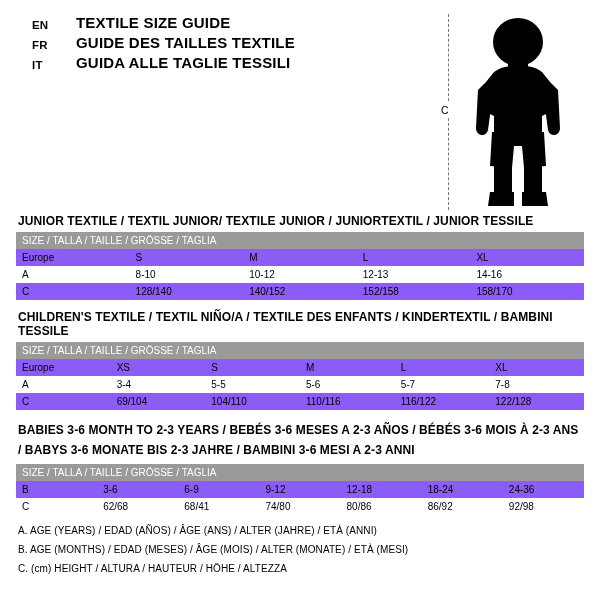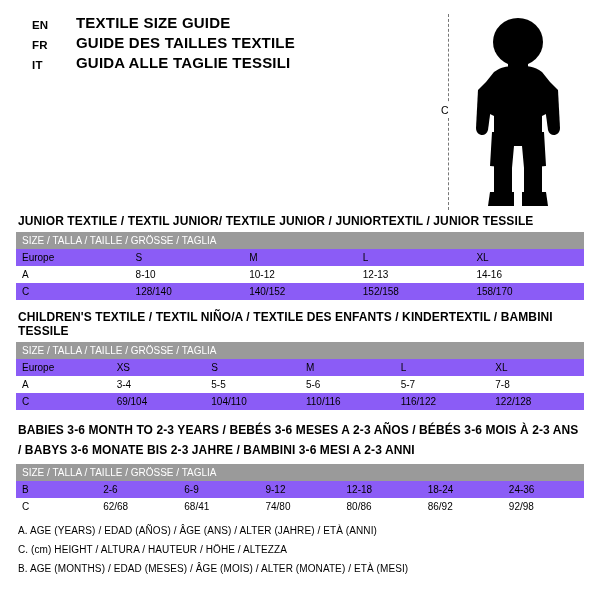--- a/index.html
+++ b/index.html
@@ -249,21 +249,21 @@
 
   <div class="section">
     <div class="section-title multiline">BABIES 3-6 MONTH TO 2-3 YEARS / BEBÉS 3-6 MESES A 2-3 AÑOS / BÉBÉS 3-6 MOIS À 2-3 ANS / BABYS 3-6 MONATE BIS 2-3 JAHRE / BAMBINI 3-6 MESI A 2-3 ANNI</div>
     <table class="size-table">
       <tbody>
           <tr class="head-row">
         <td colspan="7">SIZE / TALLA / TAILLE / GRÖSSE / TAGLIA</td>
       </tr>
       <tr class="shade">
         <td class="rowlabel">B</td>
-        <td>2-6</td>
+        <td>3-6</td>
         <td>6-9</td>
         <td>9-12</td>
         <td>12-18</td>
         <td>18-24</td>
         <td>24-36</td>
       </tr>
       <tr class="plain">
         <td class="rowlabel">C</td>
         <td>62/68</td>
         <td>68/41</td>
@@ -271,17 +271,17 @@
         <td>80/86</td>
         <td>86/92</td>
         <td>92/98</td>
       </tr>
     </tbody>
       </table>
   </div>
 
   <div class="footnotes">
     <div class="footnote">A. AGE (YEARS) / EDAD (AÑOS) / ÂGE (ANS) / ALTER (JAHRE) / ETÀ (ANNI)</div>
+    <div class="footnote">B. AGE (MONTHS) / EDAD (MESES) / ÂGE (MOIS) / ALTER (MONATE) / ETÀ (MESI)</div>
     <div class="footnote">C. (cm) HEIGHT / ALTURA / HAUTEUR / HÖHE / ALTEZZA</div>
-    <div class="footnote">B. AGE (MONTHS) / EDAD (MESES) / ÂGE (MOIS) / ALTER (MONATE) / ETÀ (MESI)</div>
   </div>
 
 </div>
 
 </body></html>

